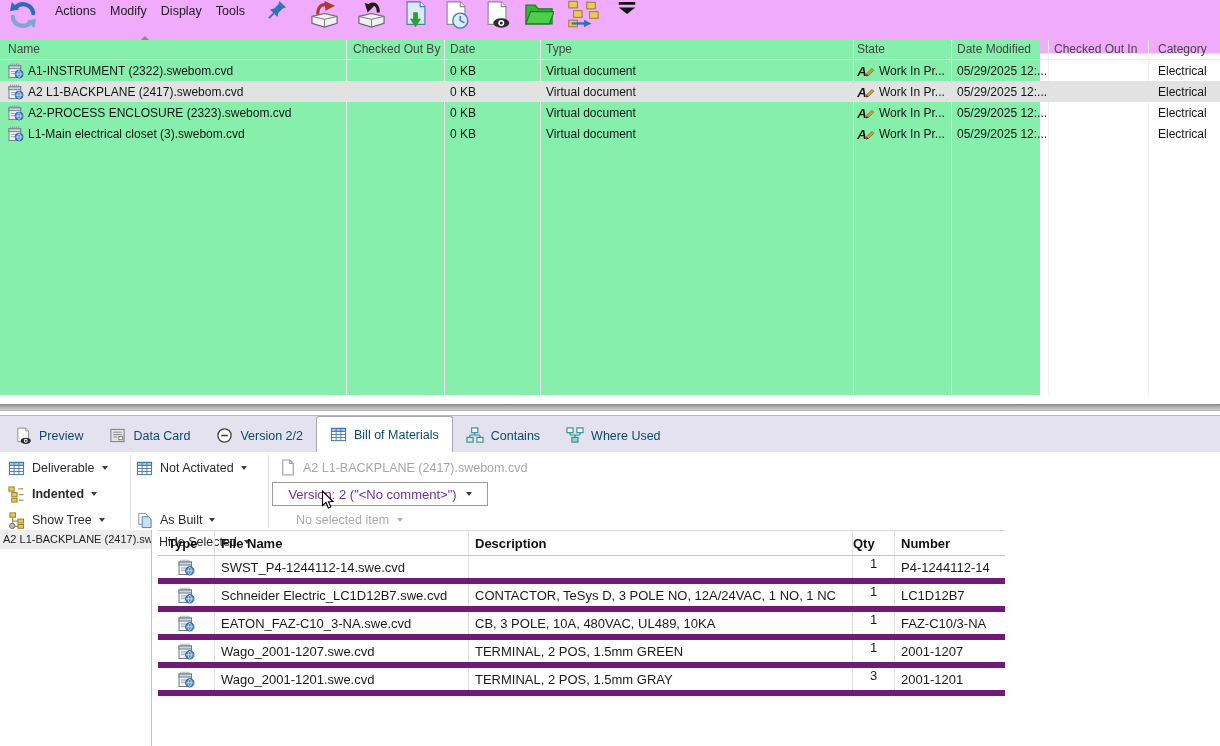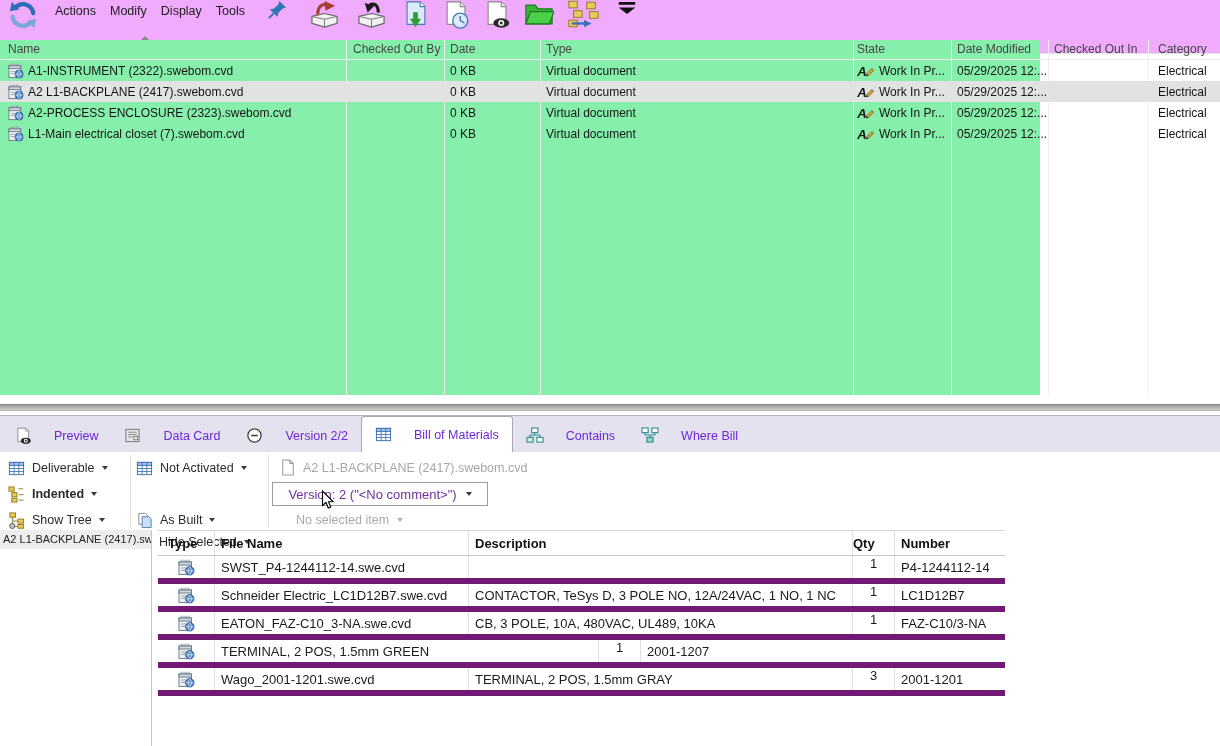--- a/index.html
+++ b/index.html
@@ -35,22 +35,22 @@
   .fl-row.selected { background:#e2e2e2; }
   .fl-row .cell { overflow:hidden; white-space:nowrap; font-size:12px; color:#141414; }
   .namecell { display:flex; align-items:center; gap:4px; }
   .statecell { display:flex; align-items:center; gap:3px; }
   .splitter { position:absolute; top:404px; left:0; width:1220px; height:7px;
     background:linear-gradient(#9a9a9a,#cfcfcf); border-top:1px solid #8a8a8a; border-bottom:1px solid #b5b5b5; }
 
   
   .tabbar { position:absolute; top:415px; left:0; width:1220px; height:37px;
     background:#e3e2ee; border-top:1px solid #b6b6ca; display:flex; align-items:flex-end; padding-left:2px; }
-  .tab { display:inline-flex; align-items:center; gap:22px; height:33px; padding:0 13px;
-    font-size:12.5px; color:#6d28d9; cursor:default; }
+  .tab { display:inline-flex; align-items:center; gap:7px; height:33px; padding:0 13px;
+    font-size:12.5px; color:#0c4a6e; cursor:default; }
   .tab.active { background:#fff; border:1px solid #a8a8b6; border-bottom:none;
     border-radius:3px 3px 0 0; height:36px; }
 
   
   .bom { position:absolute; top:452px; left:0; width:1220px; height:294px; background:#fff; }
   .ctrl { position:absolute; display:flex; align-items:center; gap:7px; font-size:12.5px; color:#2a2a2a; height:22px; }
   .caret { width:0; height:0; border-left:3.5px solid transparent; border-right:3.5px solid transparent;
     border-top:4.5px solid #3c3c3c; display:inline-block; }
   .caret.grey { border-top-color:#b0b0b0; }
   .vsep { position:absolute; width:1px; background:#e2e2e2; }
@@ -295,21 +295,21 @@
           <span>
             <svg width="16" height="17" viewBox="0 0 17 17">
               <rect x="1" y="3.5" width="12.5" height="12.5" fill="#eef1f4" stroke="#6f7f8c"></rect>
               <rect x="1" y="3.5" width="12.5" height="3" fill="#cfd8df" stroke="#6f7f8c"></rect>
               <path d="M3 1.2 V4 M5 1.2 V4 M7 1.2 V4 M9 1.2 V4 M11 1.2 V4" stroke="#8a97a2" stroke-width="1" fill="none"></path>
               <path d="M3 9.5 H11 M3 11.8 H11" stroke="#9aa7b0" stroke-width="1" fill="none"></path>
               <circle cx="11.8" cy="12.3" r="4.2" fill="#4a86c8" stroke="#2a5f9e"></circle>
               <path d="M8 12.3 H15.6 M11.8 8.5 a5.2 5.2 0 0 1 0 7.6 M11.8 8.5 a5.2 5.2 0 0 0 0 7.6" stroke="#d9e8f7" stroke-width="0.8" fill="none"></path>
             </svg>
           </span>
-          <span>L1-Main electrical closet (7).swebom.cvd</span>
+          <span>L1-Main electrical closet (3).swebom.cvd</span>
         </div>
         <div class="cell w2"></div>
         <div class="cell w3">0 KB</div>
         <div class="cell w4">Virtual document</div>
         <div class="cell w5 statecell">
           <span>
             <svg width="19" height="14" viewBox="0 0 20 15">
               <text x="0" y="12.5" font-size="14" font-weight="bold" font-style="italic" fill="#141414" font-family="inherit">A</text>
               <path d="M10 10.5 L15.8 4.7 L17.8 6.7 L12 12.5 Z" fill="#caa23e" stroke="#7a6220" stroke-width="0.8"></path>
               <path d="M10 10.5 L9.4 13.4 L12 12.5 Z" fill="#333"></path>
@@ -381,21 +381,21 @@
   </span>
   <span class="tab">
     <span>
       <svg width="18" height="17" viewBox="0 0 19 18">
         <rect x="1" y="1" width="6.5" height="5" fill="#fff" stroke="#2f8f8f" stroke-width="1.2"></rect>
         <rect x="11.5" y="1" width="6.5" height="5" fill="#fff" stroke="#2f8f8f" stroke-width="1.2"></rect>
         <path d="M4.2 6 V8.5 M14.8 6 V8.5 M4.2 8.5 H14.8 M9.5 8.5 V11" fill="none" stroke="#2f8f8f" stroke-width="1.2"></path>
         <rect x="6.2" y="11" width="6.5" height="5" fill="#9fd0d0" stroke="#2f8f8f" stroke-width="1.2"></rect>
       </svg>
     </span>
-    <span>Where Bill</span>
+    <span>Where Used</span>
   </span>
 </div>
 
 <div class="bom">
 
   <div class="ctrl" style="left:8px; top:5px;">
     <span>
       <svg width="17" height="17" viewBox="0 0 18 18">
         <rect x="1.5" y="2.5" width="15" height="13" fill="#fff" stroke="#3a6fb5"></rect>
         <rect x="1.5" y="2.5" width="15" height="3.2" fill="#a8c6e8" stroke="#3a6fb5"></rect>
@@ -566,20 +566,21 @@
               <svg width="17" height="18" viewBox="0 0 17 17">
                 <rect x="1" y="3.5" width="12.5" height="12.5" fill="#eef1f4" stroke="#6f7f8c"></rect>
                 <rect x="1" y="3.5" width="12.5" height="3" fill="#cfd8df" stroke="#6f7f8c"></rect>
                 <path d="M3 1.2 V4 M5 1.2 V4 M7 1.2 V4 M9 1.2 V4 M11 1.2 V4" stroke="#8a97a2" stroke-width="1" fill="none"></path>
                 <path d="M3 9.5 H11 M3 11.8 H11" stroke="#9aa7b0" stroke-width="1" fill="none"></path>
                 <circle cx="11.8" cy="12.3" r="4.2" fill="#4a86c8" stroke="#2a5f9e"></circle>
                 <path d="M8 12.3 H15.6 M11.8 8.5 a5.2 5.2 0 0 1 0 7.6 M11.8 8.5 a5.2 5.2 0 0 0 0 7.6" stroke="#d9e8f7" stroke-width="0.8" fill="none"></path>
               </svg>
             </span>
           </div>
+          <div class="bc b2 colline">Wago_2001-1207.swe.cvd</div>
           <div class="bc b3 colline">TERMINAL, 2 POS, 1.5mm GREEN</div>
           <div class="bc b4 colline" style="display:block;">1</div>
           <div class="bc b5 colline">2001-1207</div>
         </div>
 
         <div class="bt-row">
           <div class="bc b1">
             <span>
               <svg width="17" height="18" viewBox="0 0 17 17">
                 <rect x="1" y="3.5" width="12.5" height="12.5" fill="#eef1f4" stroke="#6f7f8c"></rect>

